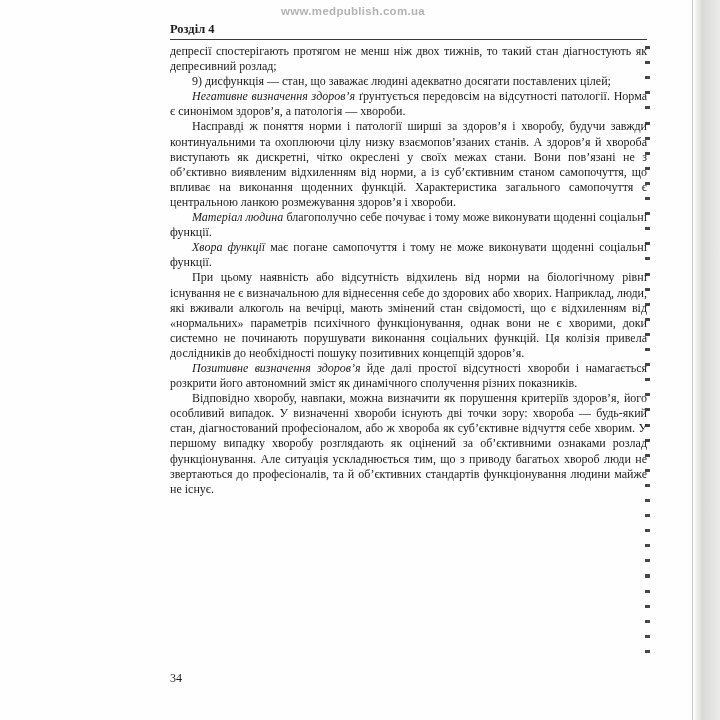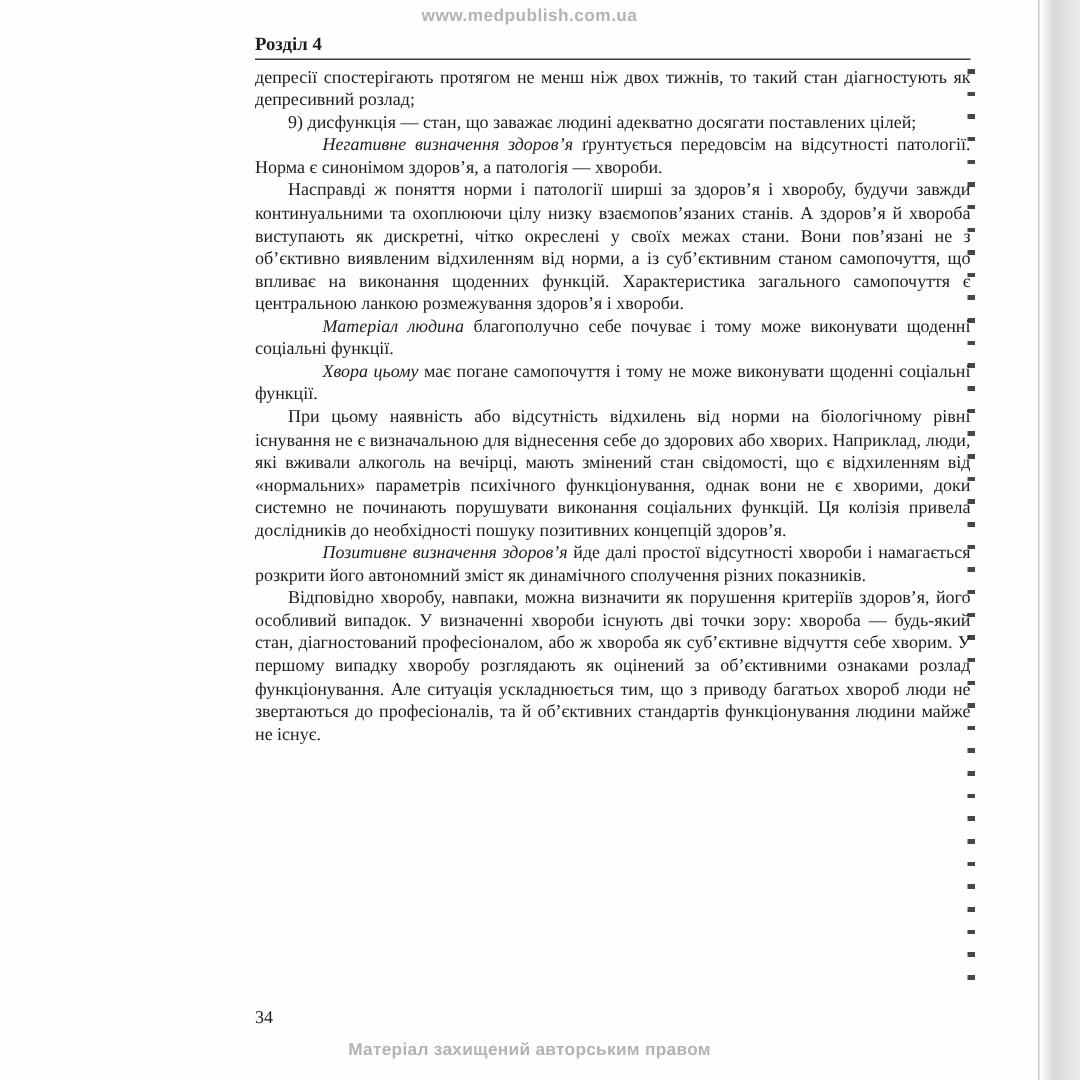--- a/index.html
+++ b/index.html
@@ -36,21 +36,21 @@
   }
   .text-block {
     position:absolute; top:44px; left:170px;
     width:477px;
     font-size:12px;
     line-height:15.1px;
     text-align:justify;
   }
   .para { margin:0; }
   .para.indent { text-indent:22px; }
-  .para i { font-style:italic;margin-left:23px; }
+  .para i { font-style:italic; }
   .page-number {
     position:absolute; top:671px; left:170px;
     font-size:12px;
   }
   .copyright {
     position:absolute; top:694px; left:0; width:706px;
     text-align:center;
     font-family:"Liberation Sans", sans-serif;
     font-weight:bold;
     font-size:11.5px;
@@ -83,27 +83,26 @@
   <div class="chapter">Розділ 4</div>
 
   <div class="header-rule"></div>
 
   <div class="text-block" id="paragraphs">
       <p class="para">депресії спостерігають протягом не менш ніж двох тижнів, то такий стан діагностують як депресивний розлад;</p>
       <p class="para indent">9) дисфункція — стан, що заважає людині адекватно досягати поставлених цілей;</p>
       <p class="para indent"><i>Негативне визначення здоров’я</i> ґрунтується передовсім на відсутності патології. Норма є синонімом здоров’я, а патологія — хвороби.</p>
       <p class="para indent">Насправді ж поняття норми і патології ширші за здоров’я і хворобу, будучи завжди континуальними та охоплюючи цілу низку взаємопов’язаних станів. А здоров’я й хвороба виступають як дискретні, чітко окреслені у своїх межах стани. Вони пов’язані не з об’єктивно виявленим відхиленням від норми, а із суб’єктивним станом самопочуття, що впливає на виконання щоденних функцій. Характеристика загального самопочуття є центральною ланкою розмежування здоров’я і хвороби.</p>
       <p class="para indent"><i>Матеріал людина</i> благополучно себе почуває і тому може виконувати щоденні соціальні функції.</p>
-      <p class="para indent"><i>Хвора цьому</i> має погане самопочуття і тому не може виконувати щоденні соціальні функції.</p>
+      <p class="para indent"><i>Хвора функції</i> має погане самопочуття і тому не може виконувати щоденні соціальні функції.</p>
       <p class="para indent">При цьому наявність або відсутність відхилень від норми на біологічному рівні існування не є визначальною для віднесення себе до здорових або хворих. Наприклад, люди, які вживали алкоголь на вечірці, мають змінений стан свідомості, що є відхиленням від «нормальних» параметрів психічного функціонування, однак вони не є хворими, доки системно не починають порушувати виконання соціальних функцій. Ця колізія привела дослідників до необхідності пошуку позитивних концепцій здоров’я.</p>
       <p class="para indent"><i>Позитивне визначення здоров’я</i> йде далі простої відсутності хвороби і намагається розкрити його автономний зміст як динамічного сполучення різних показників.</p>
       <p class="para indent">Відповідно хворобу, навпаки, можна визначити як порушення критеріїв здоров’я, його особливий випадок. У визначенні хвороби існують дві точки зору: хвороба — будь-який стан, діагностований професіоналом, або ж хвороба як суб’єктивне відчуття себе хворим. У першому випадку хворобу розглядають як оцінений за об’єктивними ознаками розлад функціонування. Але ситуація ускладнюється тим, що з приводу багатьох хвороб люди не звертаються до професіоналів, та й об’єктивних стандартів функціонування людини майже не існує.</p>
     </div>
 
   <div class="page-number">34</div>
 
-  <div class="copyright">Матеріал захищений авторським правом</div>
 
   <div class="edge-marks"></div>
 
   <div class="scan-edge"></div>
 
 </div>
 
 </body></html>

